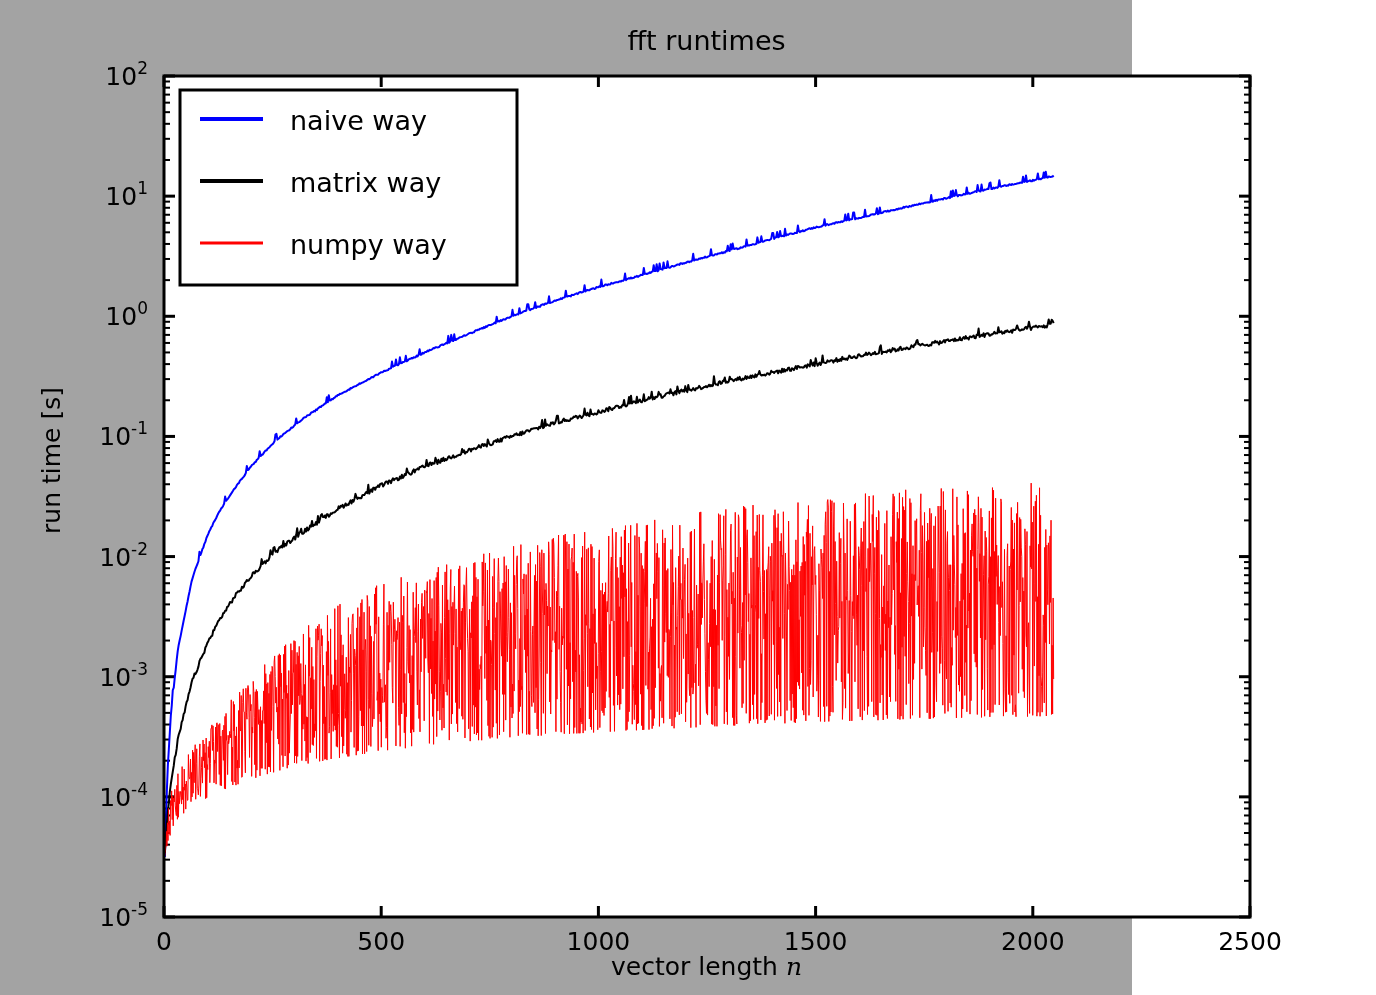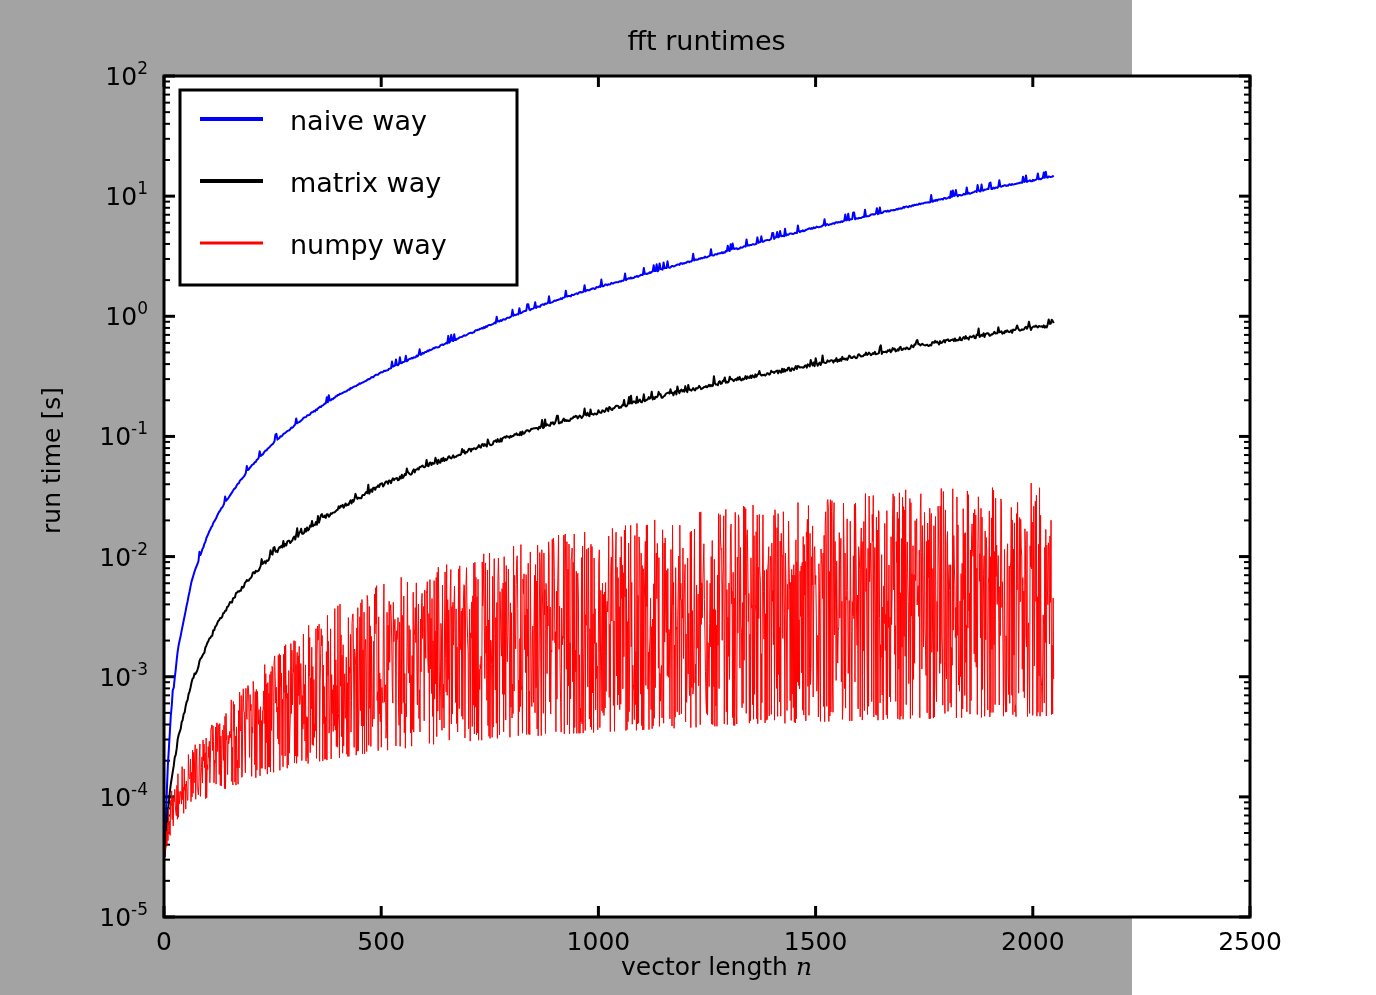--- a/index.html
+++ b/index.html
@@ -41,21 +41,21 @@
     width: 260px;
     text-align: center;
     font-size: 25px;
     color: #000;
     transform: rotate(-90deg);
     transform-origin: center center;
     white-space: nowrap;
   }
   #xlabel {
     position: absolute;
-    left: 173px;
+    left: 163px;
     top: 952px;
     width: 1087px;
     text-align: center;
     font-size: 25px;
     color: #000;
   }
   .mathit {
     font-family: "DejaVu Serif", serif;
     font-style: italic;
   }

